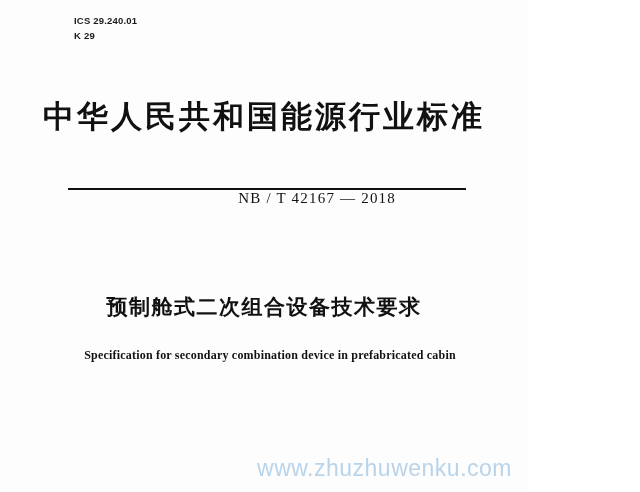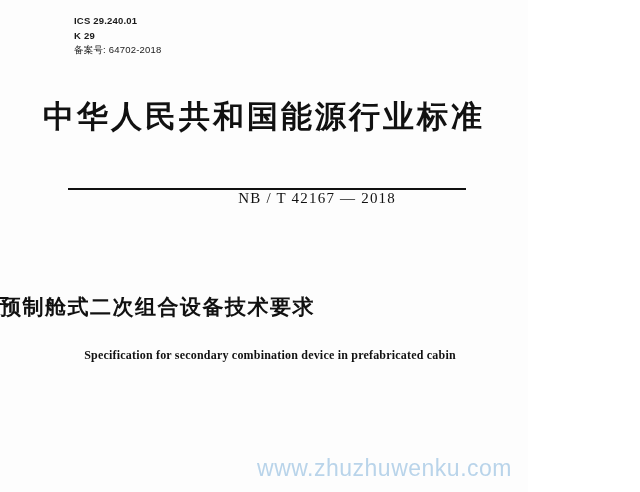--- a/index.html
+++ b/index.html
@@ -92,20 +92,21 @@
     height: 2px;
     background: #111111;
   }
 
   
   .doc-title-cn {
     position: absolute;
     left: 0;
     right: 0;
     top: 293px;
+    text-align: center;
     font-family: "DejaVu Sans", sans-serif;
     font-size: 21px;
     font-weight: bold;
     letter-spacing: 1.5px;
     color: #111111;
     white-space: nowrap;
   }
   .doc-title-en {
     position: absolute;
     left: 12px;
@@ -133,21 +134,20 @@
   }
 </style>
 </head>
 <body>
 
 <div id="page">
 
   <div class="meta">
     <div class="meta-line">ICS 29.240.01</div>
     <div class="meta-line">K 29</div>
-    <div class="meta-line cn">备案号: 64702-2018</div>
   </div>
 
 
   <div class="std-title">中华人民共和国能源行业标准</div>
 
   <div class="std-number">NB / T  42167 — 2018</div>
 
   <div class="rule"></div>
 
   <div class="doc-title-cn">预制舱式二次组合设备技术要求</div>

